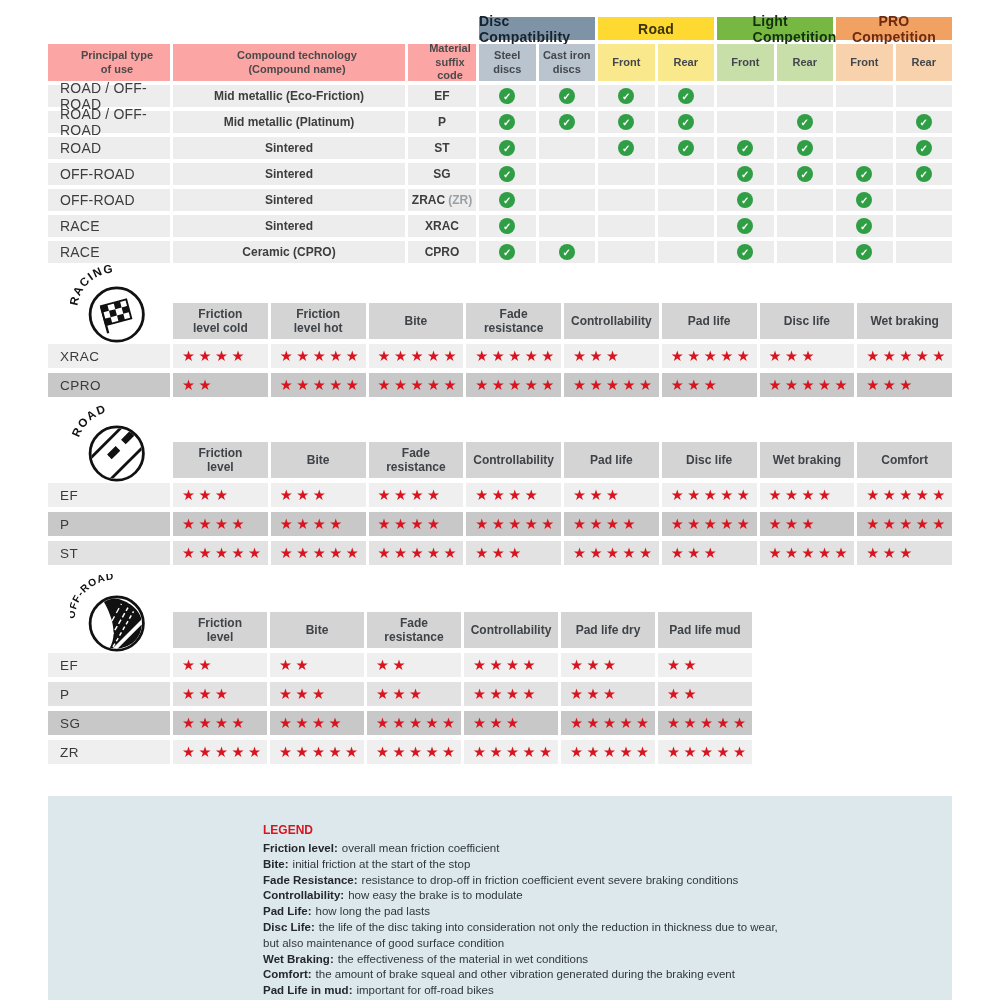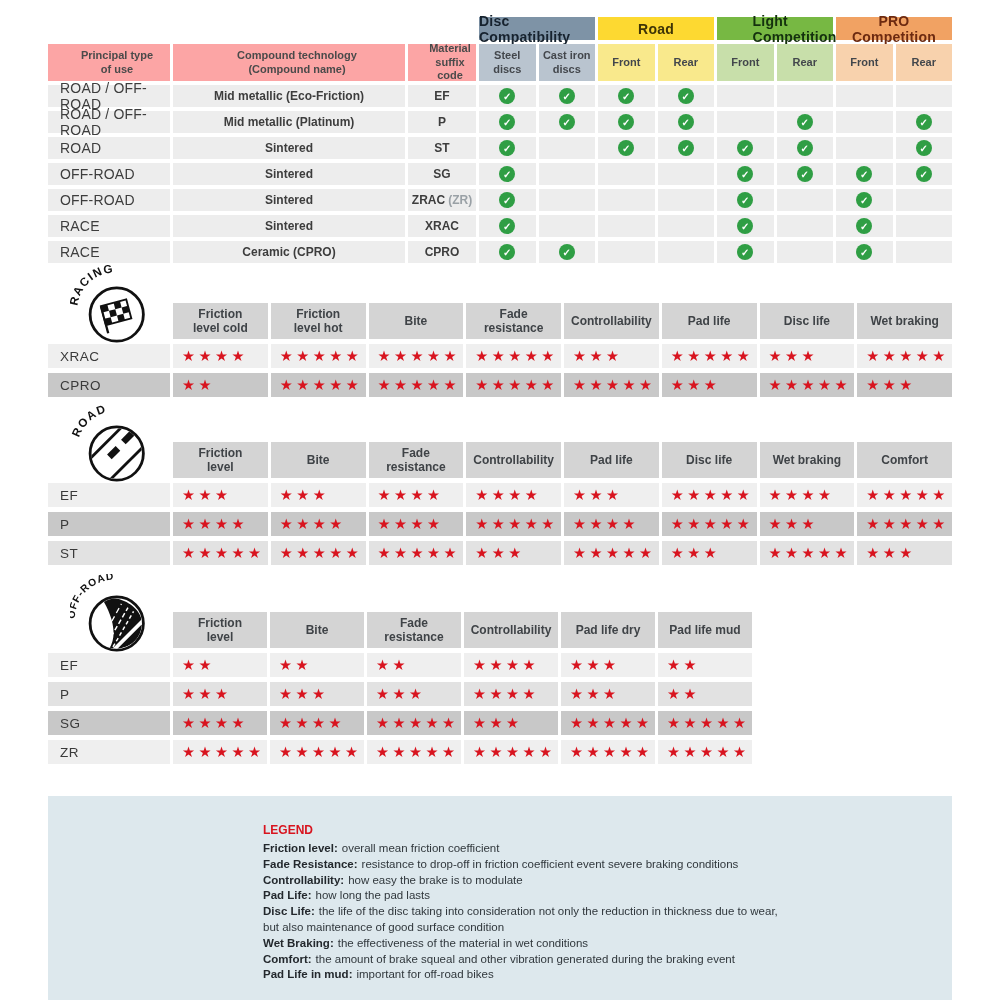--- a/index.html
+++ b/index.html
@@ -406,20 +406,21 @@
         <div class="rstars shade-light">★★★★★</div>
         <div class="rstars shade-light">★★★★★</div>
         <div class="rstars shade-light">★★★★★</div>
       </div>
   </section>
 
   <section class="legend-box">
     <div class="legend-title">LEGEND</div>
     <div id="legend-entries">
         <div class="legend-line"><span class="legend-term">Friction level</span><span class="legend-desc">overall mean friction coefficient</span></div>
+        <div class="legend-line"><span class="legend-term">Bite</span><span class="legend-desc">initial friction at the start of the stop</span></div>
         <div class="legend-line"><span class="legend-term">Fade Resistance</span><span class="legend-desc">resistance to drop-off in friction coefficient event severe braking conditions</span></div>
         <div class="legend-line"><span class="legend-term">Controllability</span><span class="legend-desc">how easy the brake is to modulate</span></div>
         <div class="legend-line"><span class="legend-term">Pad Life</span><span class="legend-desc">how long the pad lasts</span></div>
         <div class="legend-line"><span class="legend-term">Disc Life</span><span class="legend-desc">the life of the disc taking into consideration not only the reduction in thickness due to wear,</span></div>
         <div class="legend-line"><span class="legend-desc nopad" style="margin-left: 0px;">but also maintenance of good surface condition</span></div>
         <div class="legend-line"><span class="legend-term">Wet Braking</span><span class="legend-desc">the effectiveness of the material in wet conditions</span></div>
         <div class="legend-line"><span class="legend-term">Comfort</span><span class="legend-desc">the amount of brake squeal and other vibration generated during the braking event</span></div>
         <div class="legend-line"><span class="legend-term">Pad Life in mud</span><span class="legend-desc">important for off-road bikes</span></div>
       </div>
   </section>

